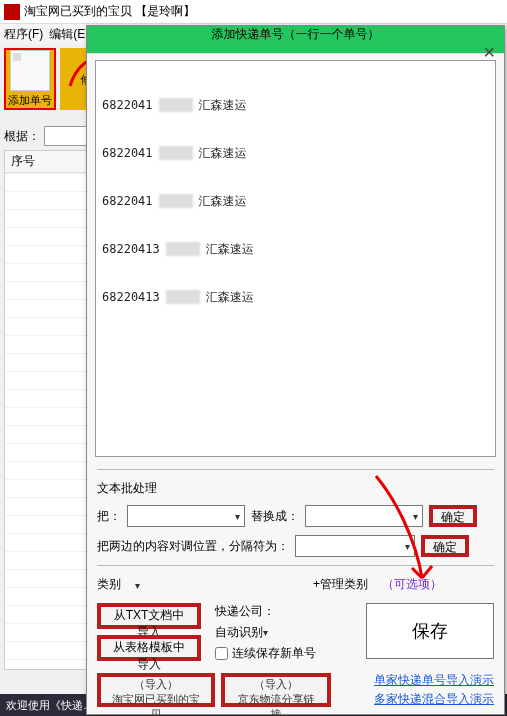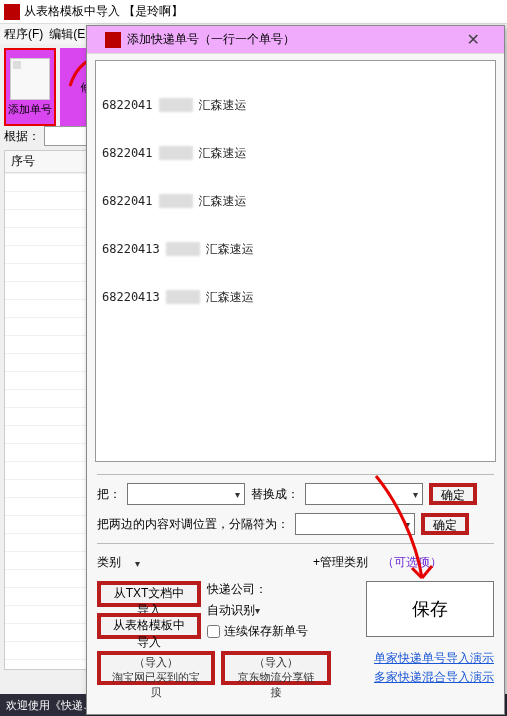--- a/index.html
+++ b/index.html
@@ -3,71 +3,71 @@
 <meta charset="utf-8">
 <style>
   * { box-sizing: border-box; margin: 0; padding: 0; }
   body { font-family: "Microsoft YaHei", SimSun, sans-serif; font-size: 12px; background: #fff; position: relative; width: 507px; height: 716px; overflow: hidden; }
   .main-window { position: absolute; left: 0; top: 0; width: 507px; height: 716px; background: #f0f0f0; }
   .title-bar { height: 24px; background: #fff; display: flex; align-items: center; padding: 0 4px; border-bottom: 1px solid #ddd; }
   .title-icon { width: 16px; height: 16px; background: #b00; margin-right: 4px; }
   .title-text { font-size: 12px; }
   .menu-bar { height: 20px; background: #f5f5f5; display: flex; align-items: center; padding: 0 4px; font-size: 12px; gap: 6px; }
   .toolbar-area { height: 80px; display: flex; align-items: flex-start; padding: 4px; gap: 4px; }
-  .tool-btn { width: 52px; height: 78px; background: #d946ef; display: flex; flex-direction: column; align-items: center; justify-content: center; font-size: 11px; gap: 2px; }
+  .tool-btn { width: 52px; height: 62px; background: #eab308; display: flex; flex-direction: column; align-items: center; justify-content: center; font-size: 11px; gap: 2px; }
   .tool-btn.red-border { border: 2px solid #e60000; }
   .tool-btn.plain { border: 1px solid transparent; }
   .tool-btn .tool-icon { width: 40px; height: 42px; background: #f8f8f8; border: 1px solid #ccc; position: relative; }
   .tool-btn .tool-icon::after { content: ""; position: absolute; left: 2px; top: 2px; width: 8px; height: 8px; background: #ddd; }
   .filter-row { display: flex; align-items: center; padding: 2px 4px; gap: 4px; font-size: 12px; }
   .filter-row input { height: 20px; border: 1px solid #999; width: 140px; padding: 0 4px; }
   .grid { background: #fff; border: 1px solid #ccc; margin: 2px 4px; height: 520px; }
   .grid .col-hdr { height: 22px; border-bottom: 1px solid #ddd; display: flex; align-items: center; padding-left: 6px; background: #f7f7f7; }
   .grid .stripes { height: calc(100% - 22px); background-image: linear-gradient(#f0f0f0 1px, transparent 1px); background-size: 100% 18px; }
   .status-bar { position: absolute; left: 0; bottom: 0; height: 22px; width: 100%; background: #2b2b3a; color: #fff; display: flex; align-items: center; padding: 0 6px; font-size: 11px; }
   .red-arrow1 { position: absolute; left: 66px; top: 46px; width: 48px; height: 48px; pointer-events: none; }
   
   .dialog { position: absolute; left: 86px; top: 25px; width: 419px; height: 690px; background: #f7f7f7; border: 1px solid #888; box-shadow: 2px 2px 6px rgba(0,0,0,.3); display: flex; flex-direction: column; }
-  .dlg-title { height: 28px; display: flex; align-items: center; padding: 0 18px; background: #f0abfc; border-bottom: 1px solid #ddd; }
+  .dlg-title { height: 28px; display: flex; align-items: center; padding: 0 2px; background: #22c55e; border-bottom: 1px solid #ddd; flex-direction: column; }
   .dlg-title .t-icon { width: 16px; height: 16px; background: #b00; margin-right: 6px; }
   .dlg-close { margin-left: auto; font-size: 16px; color: #444; cursor: pointer; padding: 0 6px; }
   .textarea-wrap { margin: 6px 8px 8px 8px; border: 1px solid #999; background: #fff; height: 402px; position: relative; overflow: hidden; }
   .textarea-content { padding: 4px 6px; font-family: SimSun, monospace; font-size: 12px; white-space: pre; line-height: 16px; color: #222; }
   .tracking-line { display: flex; align-items: center; gap: 6px; height: 16px; }
   .blur { display: inline-block; width: 34px; height: 14px; background: #ddd; filter: blur(1px); }
   .divider { height: 1px; background: #bbb; margin: 4px 10px; }
   .section-label { font-size: 12px; margin: 6px 10px 4px 10px; }
   .row { display: flex; align-items: center; gap: 6px; padding: 4px 10px; font-size: 12px; }
   .btn-s { height: 22px; border: 4px solid #b91c1c; background: #f3f3f3; padding: 0 8px; font-size: 12px; cursor: pointer; }
   .row .select-like { display: inline-flex; align-items: center; justify-content: space-between; border: 1px solid #777; background: #fff; height: 22px; padding: 0 4px; }
   .select-like .caret { font-size: 10px; color: #333; }
   .row-category { display: flex; align-items: center; gap: 14px; padding: 6px 10px; font-size: 12px; }
   .row-category .select-like { width: 164px; }
   .plus-manage { color: #000; }
   .optional { color: #6d28d9; }
-  .lower { display: flex; gap: 6px; padding: 4px 10px; }
+  .lower { display: flex; gap: 14px; padding: 4px 10px; }
   .left-buttons { display: flex; flex-direction: column; gap: 6px; width: 104px; }
   .mid-col { flex: 1; display: flex; flex-direction: column; gap: 4px; }
   .mid-col .mid-row { display: flex; align-items: center; gap: 6px; }
   .mid-col .select-like { width: 120px; }
   .chk-row { display: flex; align-items: center; gap: 4px; }
   .save-btn { width: 128px; height: 56px; border: 1px solid #777; background: #fff; display: flex; align-items: center; justify-content: center; font-size: 18px; cursor: pointer; }
   .bottom-row { display: flex; align-items: center; padding: 6px 10px; gap: 6px; }
   .import-hint { font-size: 11px; color: #333; text-align: center; }
   .links-col { margin-left: auto; display: flex; flex-direction: column; gap: 2px; text-align: right; }
   .link { color: #1a57d6; font-size: 12px; text-decoration: underline; cursor: pointer; }
   .red-arrow2 { position: absolute; right: 58px; bottom: 124px; width: 80px; height: 120px; pointer-events: none; }
 </style>
 </head>
 <body>
 
 <div class="main-window">
   <div class="title-bar">
     <div class="title-icon"></div>
-    <div class="title-text">从表格模板中导入  【是玲啊】</div>
+    <div class="title-text">淘宝网已买到的宝贝  【是玲啊】</div>
   </div>
   <div class="menu-bar">
     <span>程序(F)</span>
     <span>编辑(E</span>
   </div>
   <div class="toolbar-area">
     <div class="tool-btn red-border">
       <div class="tool-icon"></div>
       <span>添加单号</span>
     </div>
@@ -103,20 +103,21 @@
     <div class="textarea-content">
       <div class="tracking-line"><span>6822041</span><span class="blur"></span><span>汇森速运</span></div>
       <div class="tracking-line"><span>6822041</span><span class="blur"></span><span>汇森速运</span></div>
       <div class="tracking-line"><span>6822041</span><span class="blur"></span><span>汇森速运</span></div>
       <div class="tracking-line"><span>68220413</span><span class="blur"></span><span>汇森速运</span></div>
       <div class="tracking-line"><span>68220413</span><span class="blur"></span><span>汇森速运</span></div>
     </div>
   </div>
 
   <div class="divider"></div>
+  <div class="section-label">文本批处理</div>
 
   <div class="row">
     <span>把：</span>
     <span class="select-like" style="width:118px">
         <span></span>
         <span class="caret">▾</span>
       </span>
     <span>替换成：</span>
     <span class="select-like" style="width:118px">
         <span></span>

